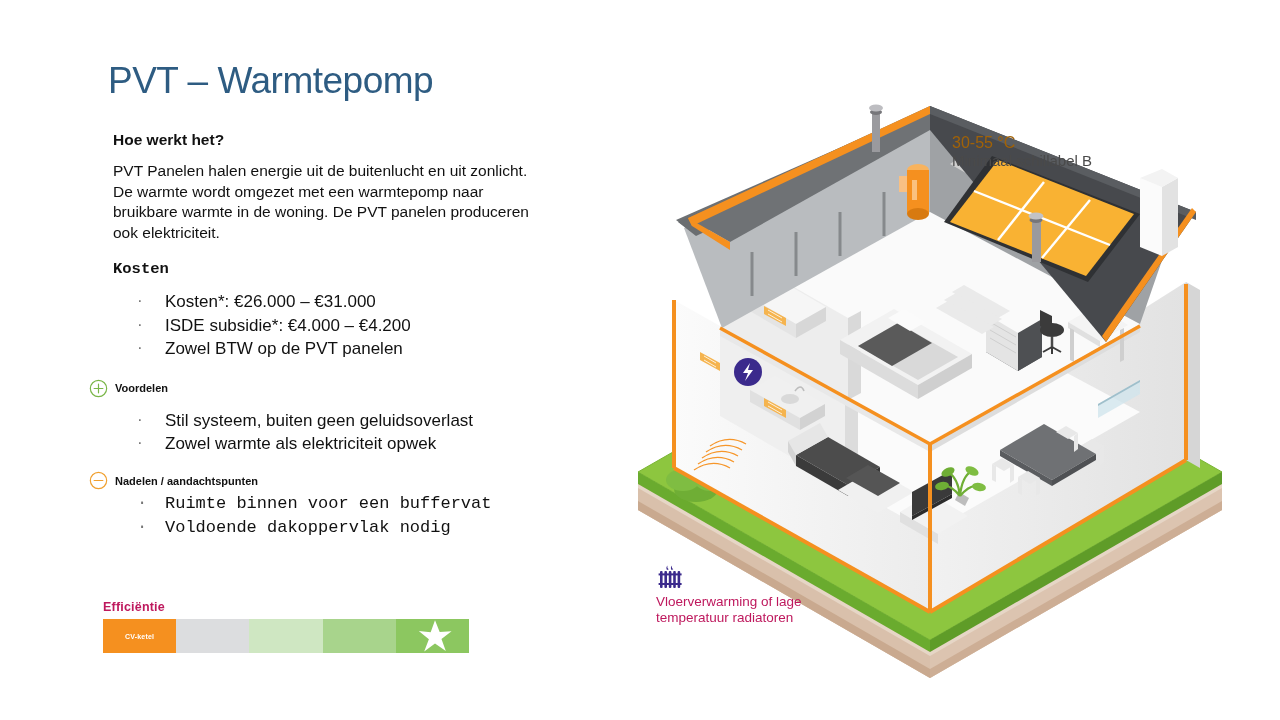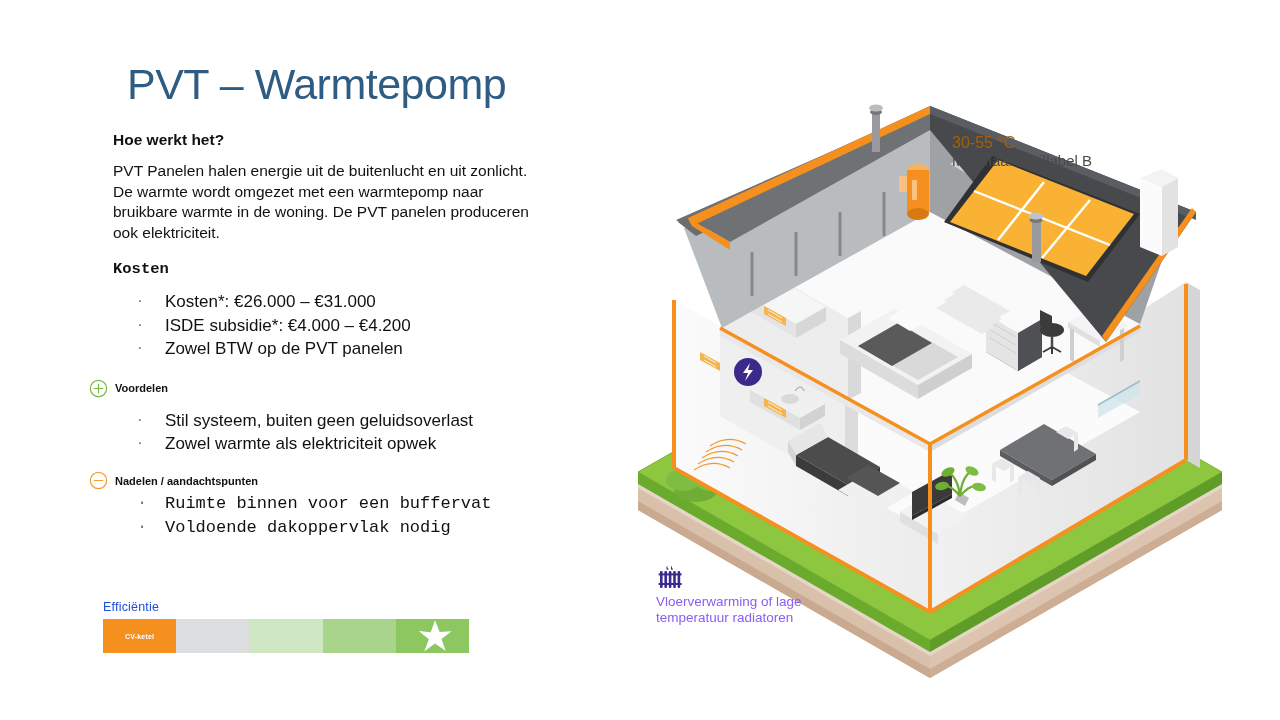--- a/index.html
+++ b/index.html
@@ -9,22 +9,22 @@
     background:#ffffff;
     font-family:"Liberation Sans","DejaVu Sans",sans-serif;
     overflow:hidden;position:relative;
     -webkit-font-smoothing:antialiased;
   }
   .slide{position:absolute;inset:0;width:1280px;height:720px;}
 
   
   .title{
     position:absolute;left:108px;top:60px;
-    font-size:43px;font-weight:400;letter-spacing:-0.5px;
-    color:#2e5c82;white-space:nowrap;margin-left:19px;
+    font-size:37px;font-weight:400;letter-spacing:-0.5px;
+    color:#2e5c82;white-space:nowrap;
   }
 
   
   .left-col{position:absolute;left:113px;top:130px;width:520px;}
   .h-sub{font-size:15.5px;font-weight:bold;color:#111;margin:0 0 12px 0;line-height:1.25;}
   .para{font-size:15.5px;color:#111;line-height:1.32;margin:0 0 0 0;}
   .para div{white-space:nowrap;}
   .h-kosten{font-size:15.5px;font-weight:bold;color:#111;margin:17px 0 12px 0;font-family:Liberation Mono, monospace;}
 
   ul.bul{list-style:none;margin:0;padding:0;}
@@ -40,40 +40,40 @@
   
   .pm-row{display:flex;align-items:center;margin-top:18px;}
   .pm-row.minus{margin-top:16px;}
   .pm-icon{width:19px;height:19px;flex:0 0 19px;margin-right:7px;margin-left:-24px;}
   .pm-label{font-size:11px;font-weight:bold;color:#111;white-space:nowrap;}
   .pm-row.plus + ul.bul{margin-top:11px;}
   .pm-row.minus + ul.bul{margin-top:2px;font-family:Liberation Mono, monospace;}
 
   
   .eff-wrap{position:absolute;left:103px;top:600px;width:366px;}
-  .eff-label{font-size:12.5px;color:#1d4ed8;margin-bottom:5px;letter-spacing:.2px;}
+  .eff-label{font-size:12.5px;color:#be185d;margin-bottom:5px;letter-spacing:.2px;font-weight:bold;}
   .eff-bar{display:flex;width:366px;height:34px;position:relative;}
   .eff-seg{flex:1 1 0;height:34px;position:relative;}
   .eff-seg .seg-text{
     position:absolute;left:0;right:0;top:50%;transform:translateY(-50%);
     text-align:center;font-size:7px;font-weight:bold;color:#ffffff;
     letter-spacing:.2px;
   }
   .eff-star{position:absolute;right:16px;top:50%;transform:translateY(-50%);
     width:36px;height:36px;}
 
   
   .illus{position:absolute;left:600px;top:60px;width:660px;height:620px;}
   .temp-block{position:absolute;left:352px;top:34px;}
   .temp-main{font-size:16px;color:#a16207;line-height:1.15;margin-top:40px;}
   .temp-sub{font-size:15px;color:#4a4a4a;line-height:1.25;}
 
   .floor-block{position:absolute;left:56px;top:504px;width:230px;}
   .floor-ico{width:30px;height:27px;display:block;margin-bottom:3px;}
-  .floor-txt{font-size:13.5px;color:#8b5cf6;line-height:1.22;}
+  .floor-txt{font-size:13.5px;color:#be185d;line-height:1.22;}
 </style>
 </head>
 <body>
 
 <div class="slide">
 
   <div class="title">PVT – Warmtepomp</div>
 
   <div class="left-col">
 

